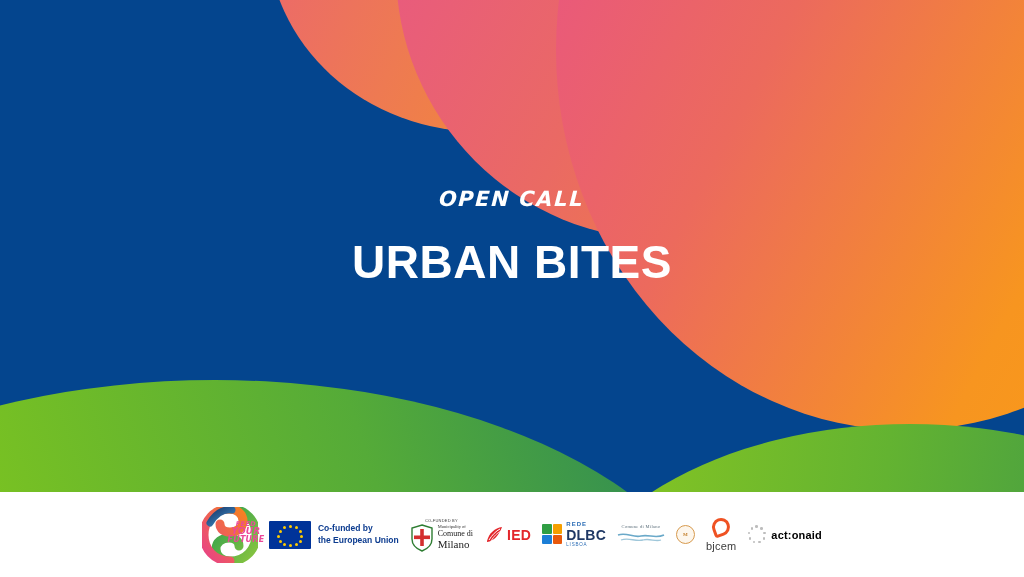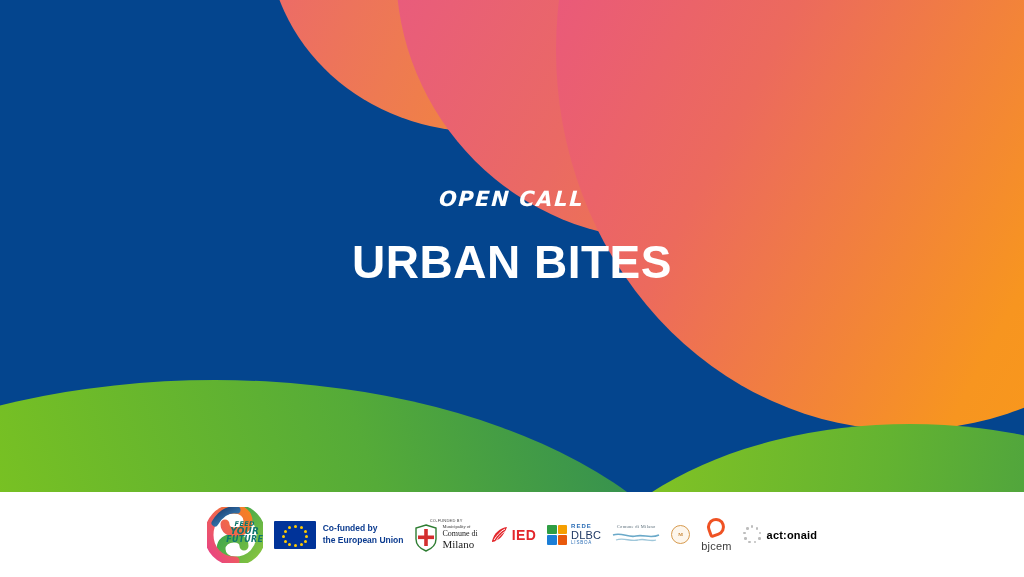--- a/index.html
+++ b/index.html
@@ -109,24 +109,24 @@
     justify-content:center;
     gap:11px;
     z-index:6;
   }
   .logo { display:flex; align-items:center; flex:0 0 auto; }
 
   
   .fyf { position:relative; width:56px; height:56px; }
   .fyf .swirl { position:absolute; inset:0; }
   .fyf .fyf-text {
-    position:absolute; left:16px; top:14px; width:44px;
+    position:absolute; left:22px; top:14px; width:44px;
     font-family:"DejaVu Sans", sans-serif;
     font-weight:700; font-style:italic;
-    color:#0f766e; text-align:center; line-height:1.0;
+    color:#ec4899; text-align:center; line-height:1.0;
   }
   .fyf .l1 { font-size:6.5px; letter-spacing:0.4px; }
   .fyf .l2 { font-size:9px; letter-spacing:0.2px; }
   .fyf .l3 { font-size:8px; letter-spacing:0.2px; }
 
   
   .eu { display:flex; align-items:center; gap:7px; }
   .eu-flag {
     width:42px; height:28px; background:#003399;
     position:relative; border-radius:1px;
@@ -167,21 +167,21 @@
   
   .dlbc { display:flex; align-items:center; gap:4px; }
   .dlbc-grid {
     width:20px; height:20px;
     display:grid; grid-template-columns:1fr 1fr; grid-template-rows:1fr 1fr;
     gap:1px;
   }
   .dlbc-grid div { border-radius:1px; }
   .dlbc-txt { line-height:1.1; text-align:left; }
   .dlbc-txt .d1 { font-size:6px; color:#2a6cb5; font-weight:700; letter-spacing:1px; }
-  .dlbc-txt .d2 { font-size:11px; color:#1f3864; font-weight:400; letter-spacing:0.2px; }
+  .dlbc-txt .d2 { font-size:14px; color:#1f3864; font-weight:700; letter-spacing:0.2px; }
   .dlbc-txt .d3 { font-size:4.5px; color:#2a6cb5; letter-spacing:0.8px; }
 
   
   .wavelogo { display:flex; flex-direction:column; align-items:center; gap:2px; }
   .wavelogo .wl-text { font-size:4.5px; color:#5b6e7a; font-family:"Liberation Serif", serif; letter-spacing:0.3px; }
 
   
   .medal {
     width:19px; height:19px; border-radius:50%;
     border:1.5px solid #d79a4e;

